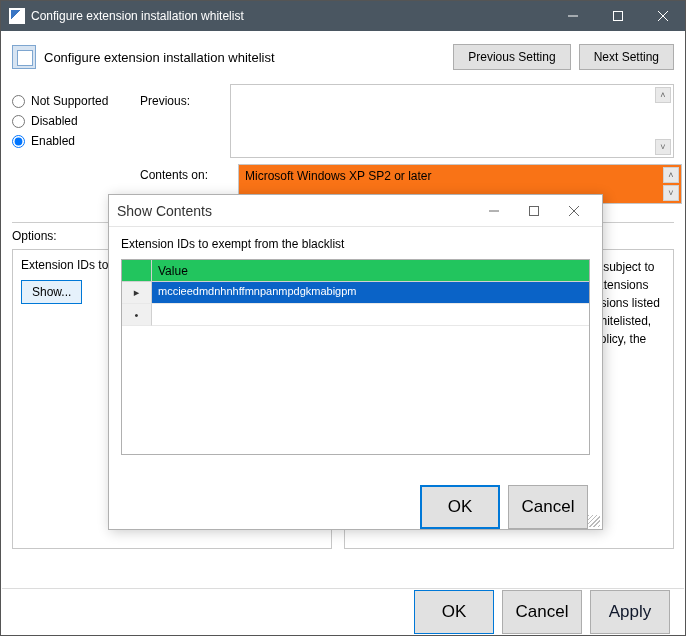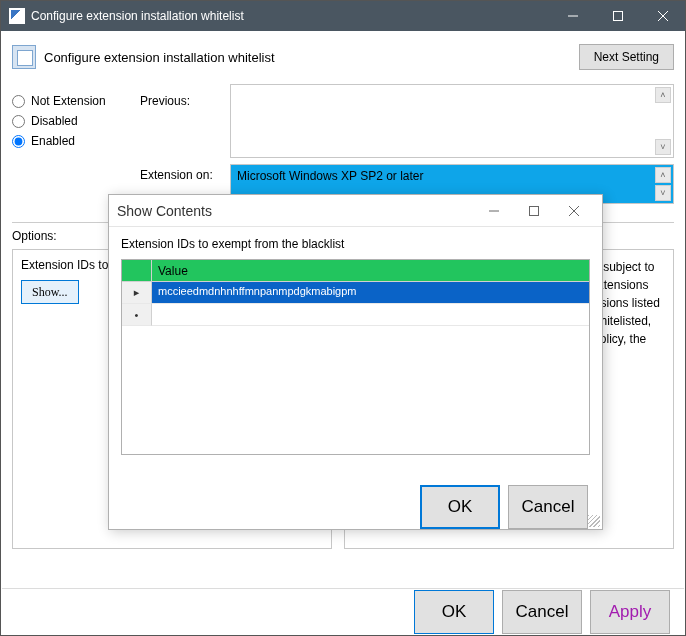--- a/index.html
+++ b/index.html
@@ -41,37 +41,37 @@
 
   .field-col { padding-top:4px; }
   .textarea {
     width:100%; height:74px; border:1px solid #c7c7c7; background:#fff; resize:none;
     position:relative; margin-bottom:6px;
   }
   .scroll-stub { position:absolute; right:2px; width:16px; height:16px; background:#e9e9e9; border:1px solid #d0d0d0; display:flex; align-items:center; justify-content:center; font-size:9px; color:#666; }
   .scroll-up{top:2px;}
   .scroll-dn{bottom:2px;}
   .supported-box {
-    width:100%; height:40px; border:1px solid #c7c7c7; background:#0ea5e9; padding:4px 22px 4px 6px;
-    font-size:12px; position:relative;
+    width:100%; height:40px; border:1px solid #c7c7c7; background:#f97316; padding:4px 22px 4px 6px;
+    font-size:12px; position:relative;margin-left:8px;
   }
 
   .options-hr { border:none; border-top:1px solid #ccc; margin:18px 10px 4px 10px; }
   .options-label { font-size:12px; padding:2px 10px 6px 10px; }
 
   .lower { display:flex; padding:0 10px; gap:12px; height:300px; }
   .panel { flex:1; border:1px solid #c7c7c7; background:#fff; padding:8px; font-size:12px; position:relative; }
   .panel.left { flex:0 0 320px; }
-  .show-btn { height:24px; padding:0 10px; border:1px solid #0078d7; background:#e5f1fb; font-size:12px; margin-top:8px;font-family:Liberation Serif, serif; }
+  .show-btn { height:24px; padding:0 10px; border:1px solid #0078d7; background:#e5f1fb; font-size:12px; margin-top:8px; }
   .help-text { line-height:1.5; }
 
   .footer { position:absolute; bottom:0; left:0; right:0; height:46px; border-top:1px solid #dcdcdc; display:flex; align-items:center; justify-content:flex-end; padding:0 14px; gap:8px; }
   .fbtn { width:80px; height:44px; border:1px solid #adadad; background:#e1e1e1; font-size:17px; }
   .fbtn.primary { border:1px solid #0078d7; }
-  .fbtn.disabled { color:#a21caf; }
+  .fbtn.disabled { color:#0f172a; }
 
   
   .dialog {
     position:absolute; left:108px; top:194px; width:495px; height:336px;
     background:#fff; border:1px solid #b0b0b0; box-shadow:2px 2px 12px rgba(0,0,0,0.2);
     z-index:10;
   }
   .dlg-title { height:32px; display:flex; align-items:center; padding:0 8px; font-size:14px; color:#333; border-bottom:1px solid #e5e5e5; }
   .dlg-title .spacer{flex:1;}
   .dlg-winbtn { width:40px; height:28px; display:flex; align-items:center; justify-content:center; color:#666; }
@@ -111,41 +111,42 @@
           <path d="M0 0 L10 10 M10 0 L0 10"></path>
         </svg>
       </div>
   </div>
 
   <div class="client">
     <div class="header-row">
       <span class="hicon"></span>
       <span class="htext">Configure extension installation whitelist</span>
       <span class="hspacer"></span>
+      <button class="hdr-btn">Previous Setting</button>
       <button class="hdr-btn">Next Setting</button>
     </div>
 
     <div class="body-grid">
       <div class="radio-col">
         <label class="radio-row">
           <input type="radio" name="state" style="">
-          <span>Not Extension</span>
+          <span>Not Supported</span>
         </label>
         <label class="radio-row">
           <input type="radio" name="state" style="">
           <span>Disabled</span>
         </label>
         <label class="radio-row">
           <input type="radio" name="state" checked="" style="">
           <span>Enabled</span>
         </label>
       </div>
       <div class="lbl-col">
         <div class="lbl">Previous:</div>
-        <div class="lbl" style="margin-bottom:0">Extension on:</div>
+        <div class="lbl" style="margin-bottom:0">Contents on:</div>
       </div>
       <div class="field-col">
         <div class="textarea">
           <div class="scroll-stub scroll-up">˄</div>
           <div class="scroll-stub scroll-dn">˅</div>
         </div>
         <div class="supported-box">
           <span>Microsoft Windows XP SP2 or later</span>
           <div class="scroll-stub scroll-up">˄</div>
           <div class="scroll-stub scroll-dn">˅</div>

